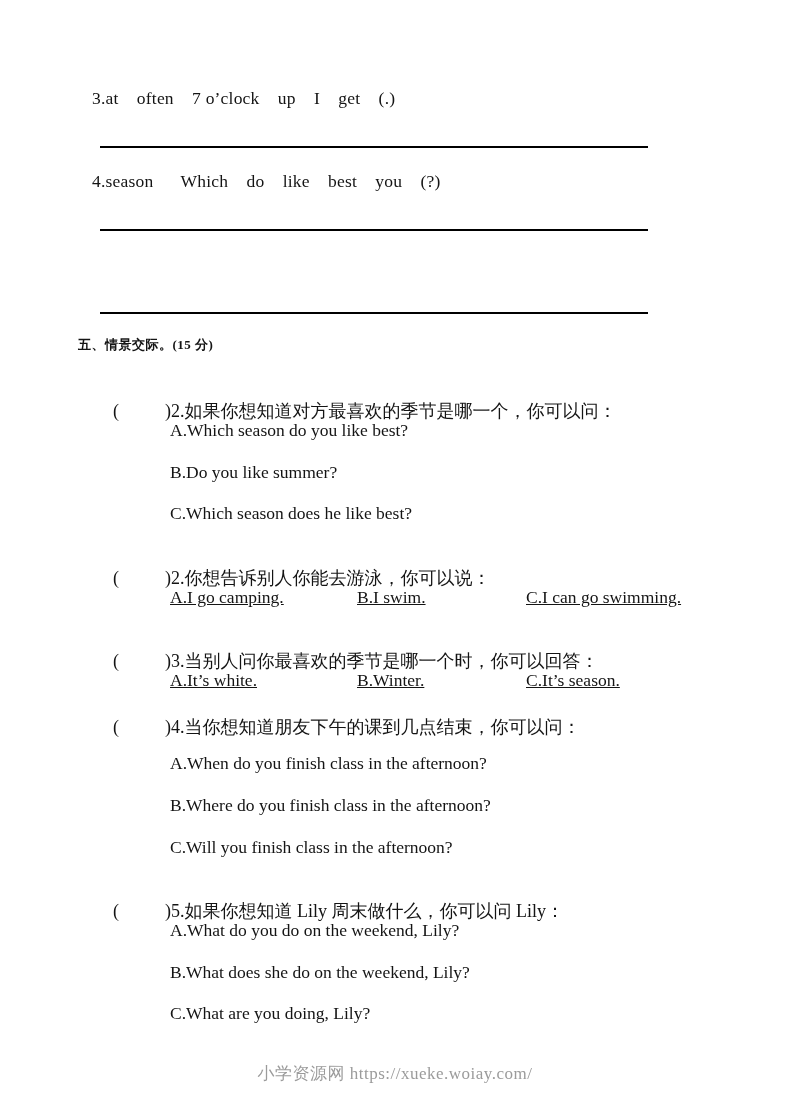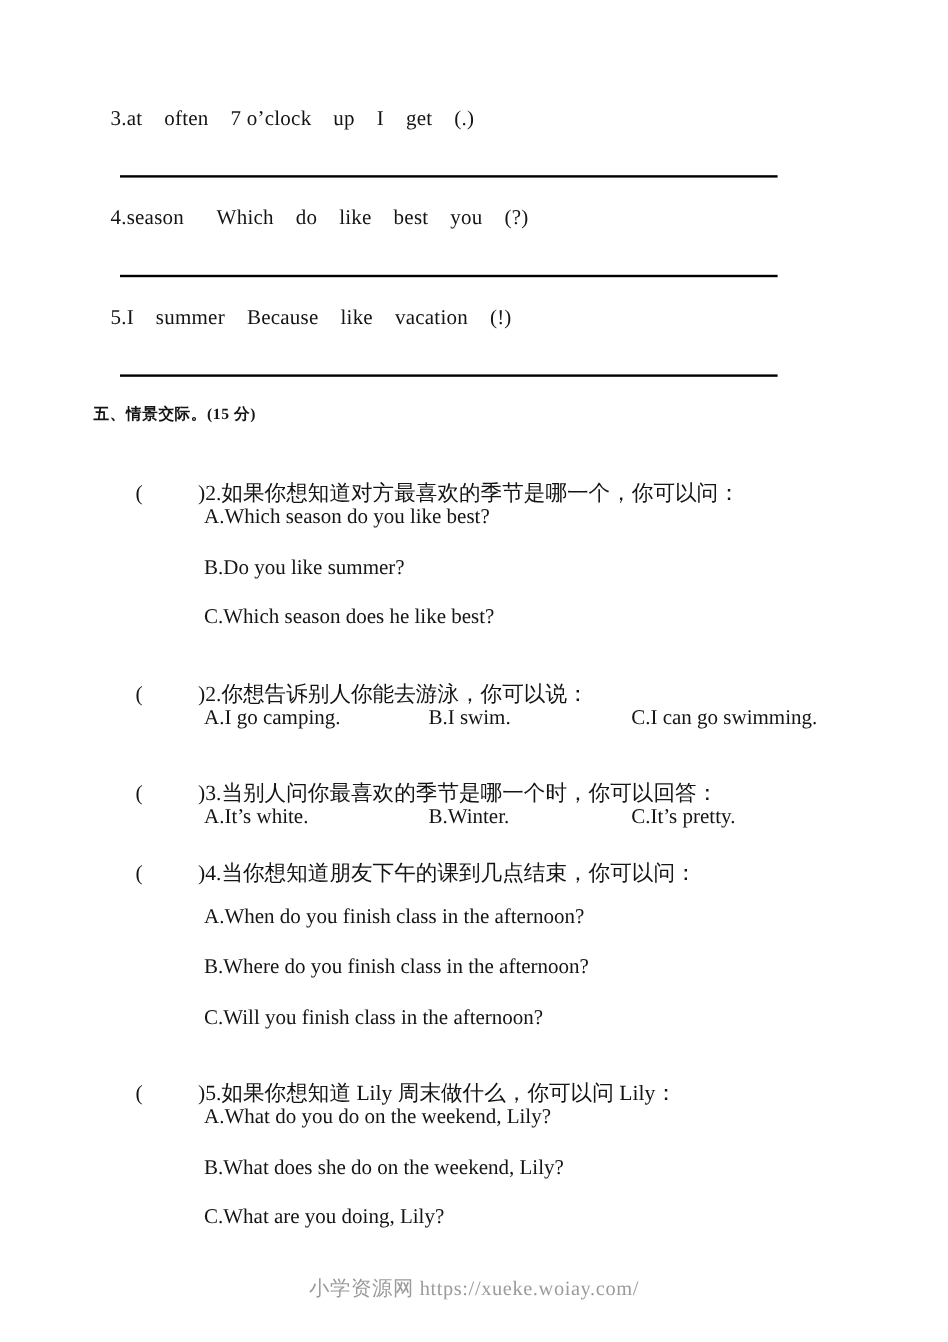--- a/index.html
+++ b/index.html
@@ -35,21 +35,21 @@
     font-weight: bold;
     letter-spacing: 0.5px;
   }
 
   
   .mcq { left: 95px; font-size: 18px; white-space: pre; }
   .paren { display: inline-block; width: 52px; }
 
   
   .opt { left: 170px; font-size: 17.5px; white-space: pre; }
-  .opt-row { left: 170px; display: flex; font-size: 17.5px; white-space: pre; }
+  .opt-row { left: 170px; display: flex; font-size: 17.5px; white-space: pre; text-decoration: underline; }
   .opt-row .col-a { width: 187px; }
   .opt-row .col-b { width: 169px; }
 
   .footer {
     left: 0;
     width: 790px;
     text-align: center;
     font-family: Liberation Serif, serif;
     font-size: 17px;
     color: #9b9b9b;
@@ -60,21 +60,20 @@
 <body>
 
 <div class="page">
 
   <div class="abs rearr" style="top:88px">3.at    often    7 o’clock    up    I    get    (.)</div>
   <div class="abs blank-line" style="top:146px"></div>
 
   <div class="abs rearr" style="top:171px">4.season      Which    do    like    best    you    (?)</div>
   <div class="abs blank-line" style="top:229px"></div>
 
-  <div class="abs rearr" style="top:254px">5.I    summer    Because    like    vacation    (!)</div>
   <div class="abs blank-line" style="top:312px"></div>
 
   <div class="abs sec-title" style="top:336px">五、情景交际。(15 分)</div>
 
   <div class="abs mcq" style="top:378px">
     <span class="paren">(</span><span>)2.如果你想知道对方最喜欢的季节是哪一个，你可以问：</span>
   </div>
   <div class="abs opt" style="top:420px">A.Which season do you like best?</div>
   <div class="abs opt" style="top:462px">B.Do you like summer?</div>
   <div class="abs opt" style="top:503px">C.Which season does he like best?</div>
@@ -87,21 +86,21 @@
     <span class="col-b">B.I swim.</span>
     <span class="col-c">C.I can go swimming.</span>
   </div>
 
   <div class="abs mcq" style="top:628px">
     <span class="paren">(</span><span>)3.当别人问你最喜欢的季节是哪一个时，你可以回答：</span>
   </div>
   <div class="abs opt-row" style="top:670px">
     <span class="col-a">A.It’s white.</span>
     <span class="col-b">B.Winter.</span>
-    <span class="col-c">C.It’s pretty.</span>
+    <span class="col-c">C.It’s season.</span>
   </div>
 
   <div class="abs mcq" style="top:694px">
     <span class="paren">(</span><span>)4.当你想知道朋友下午的课到几点结束，你可以问：</span>
   </div>
   <div class="abs opt" style="top:753px">A.When do you finish class in the afternoon?</div>
   <div class="abs opt" style="top:795px">B.Where do you finish class in the afternoon?</div>
   <div class="abs opt" style="top:837px">C.Will you finish class in the afternoon?</div>
 
   <div class="abs mcq" style="top:878px">

